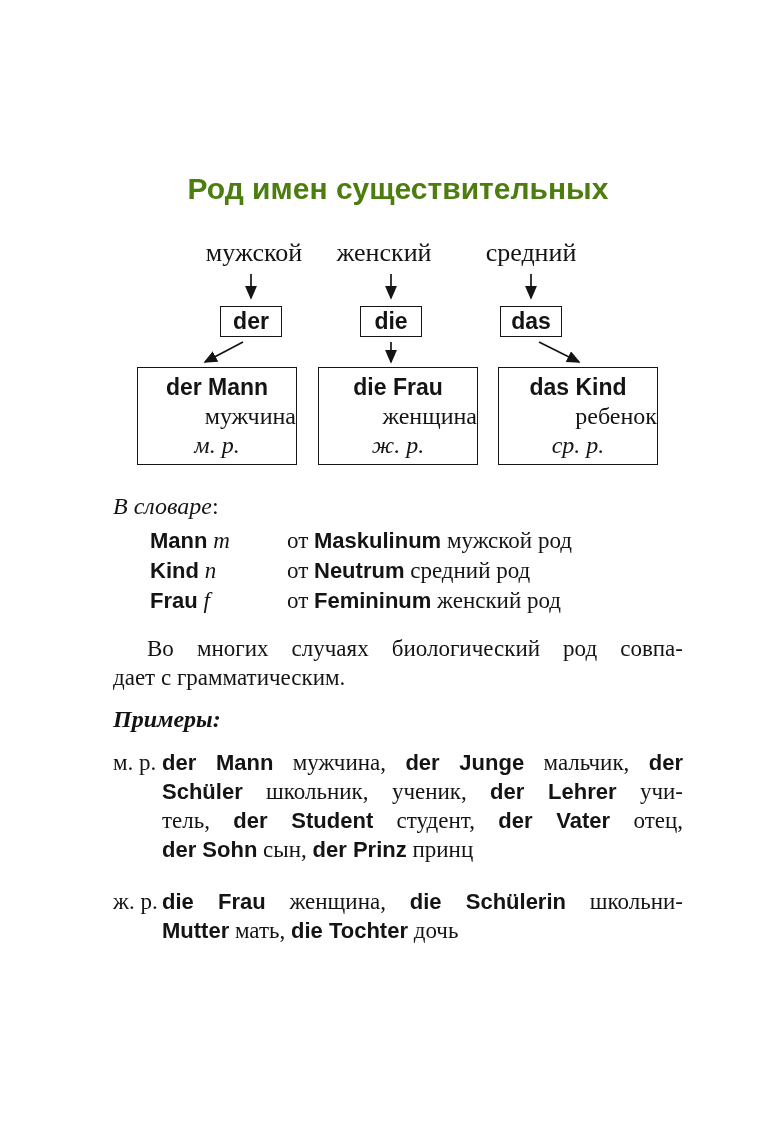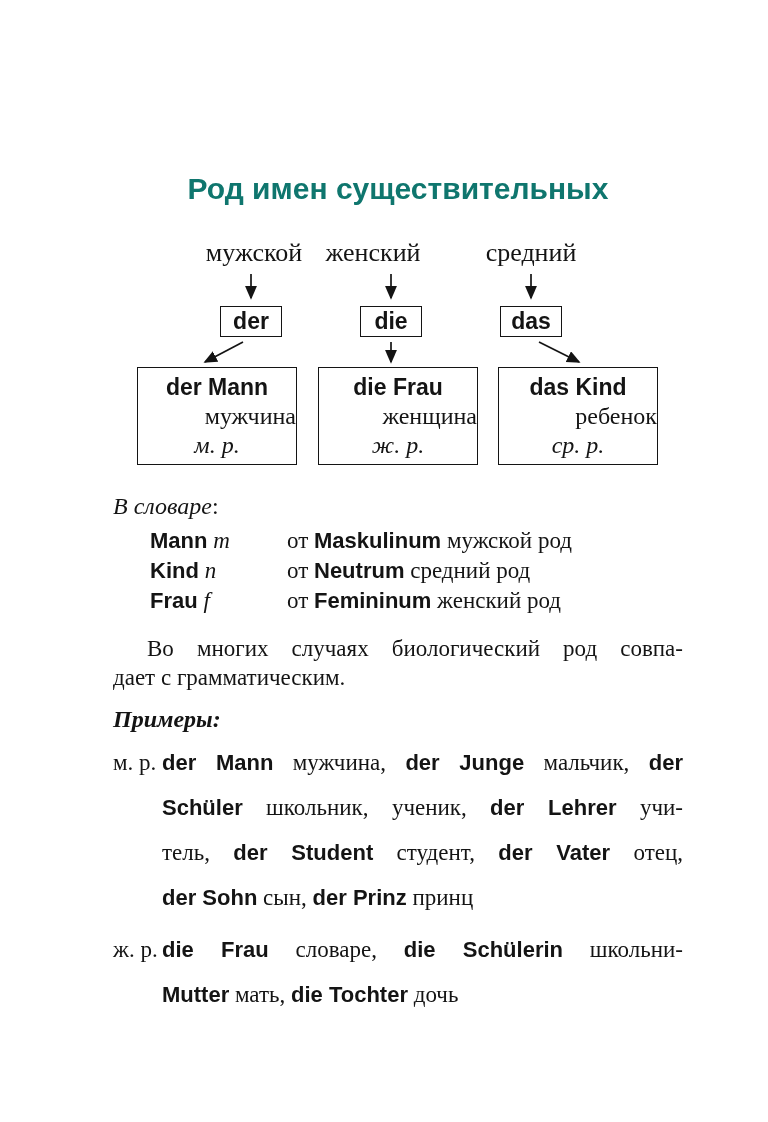--- a/index.html
+++ b/index.html
@@ -7,21 +7,21 @@
   .page {
     position:relative; width:768px; height:1122px; background:#ffffff;
     color:#141414; overflow:hidden;
     font-family:"Liberation Serif", serif;
   }
   .content { margin-left:113px; width:570px; }
 
   .title {
     margin-top:173px; text-align:center;
     font-family:"Liberation Sans", sans-serif; font-weight:bold;
-    font-size:30px; line-height:32px; color:#0f766e;
+    font-size:30px; line-height:32px; color:#4d7c0f;
   }
 
   
   .diagram { position:relative; margin-top:33px; height:227px; }
   .diagram svg { position:absolute; left:0; top:0; pointer-events:none; }
   .glabel {
     position:absolute; top:0; width:150px; text-align:center;
     font-size:26px; line-height:30px;
   }
   .abox {
@@ -55,33 +55,33 @@
   .just { text-align:justify; text-align-last:justify; }
   .indent { padding-left:34px; }
 
   
   .ex-heading { margin-top:14px; font-size:24px; line-height:26px; font-weight:bold; }
   .ex-heading .it { font-style:italic; }
   .ex-group { position:relative; padding-left:49px; font-size:23px; }
   .ex-group-1 { margin-top:16px; }
   .ex-group-2 { margin-top:23px; }
   .ex-label { position:absolute; left:0; top:0; font-size:23px; line-height:29px; }
-  .exline { line-height:29px;margin-top:16px; }
+  .exline { line-height:29px; }
 </style>
 </head>
 <body>
 
 <div class="page">
   <div class="content">
 
     <h1 class="title">Род имен существительных</h1>
 
     <div class="diagram">
       <div class="glabel" style="left:66px">мужской</div>
-      <div class="glabel" style="left:185px">женский</div>
+      <div class="glabel" style="left:196px">женский</div>
       <div class="glabel" style="left:343px">средний</div>
 
       <svg width="570" height="227" viewBox="0 0 570 227">
         <defs>
           <marker id="ah" markerWidth="10" markerHeight="9" refX="7" refY="3.5" orient="auto">
             <path d="M0,0 L8,3.5 L0,7 Z" fill="#141414"></path>
           </marker>
         </defs>
         <line x1="138" y1="36" x2="138" y2="60" stroke="#141414" stroke-width="1.7" marker-end="url(#ah)"></line>
         <line x1="278" y1="36" x2="278" y2="60" stroke="#141414" stroke-width="1.7" marker-end="url(#ah)"></line>
@@ -136,18 +136,18 @@
     <div class="ex-group ex-group-1">
       <span class="ex-label">м. р.</span>
       <div class="exline just"><span class="de">der Mann</span><span class="ru"> мужчина, </span><span class="de">der Junge</span><span class="ru"> мальчик, </span><span class="de">der</span></div>
       <div class="exline just"><span class="de">Schüler</span><span class="ru"> школьник, ученик, </span><span class="de">der Lehrer</span><span class="ru"> учи-</span></div>
       <div class="exline just"><span class="ru">тель, </span><span class="de">der Student</span><span class="ru"> студент, </span><span class="de">der Vater</span><span class="ru"> отец,</span></div>
       <div class="exline"><span class="de">der Sohn</span><span class="ru"> сын, </span><span class="de">der Prinz</span><span class="ru"> принц</span></div>
     </div>
 
     <div class="ex-group ex-group-2">
       <span class="ex-label">ж. р.</span>
-      <div class="exline just"><span class="de">die Frau</span><span class="ru"> словаре, </span><span class="de">die Schülerin</span><span class="ru"> школьни-</span></div>
+      <div class="exline just"><span class="de">die Frau</span><span class="ru"> женщина, </span><span class="de">die Schülerin</span><span class="ru"> школьни-</span></div>
       <div class="exline"><span class="de">Mutter</span><span class="ru"> мать, </span><span class="de">die Tochter</span><span class="ru"> дочь</span></div>
     </div>
 
   </div>
 </div>
 
 </body></html>

